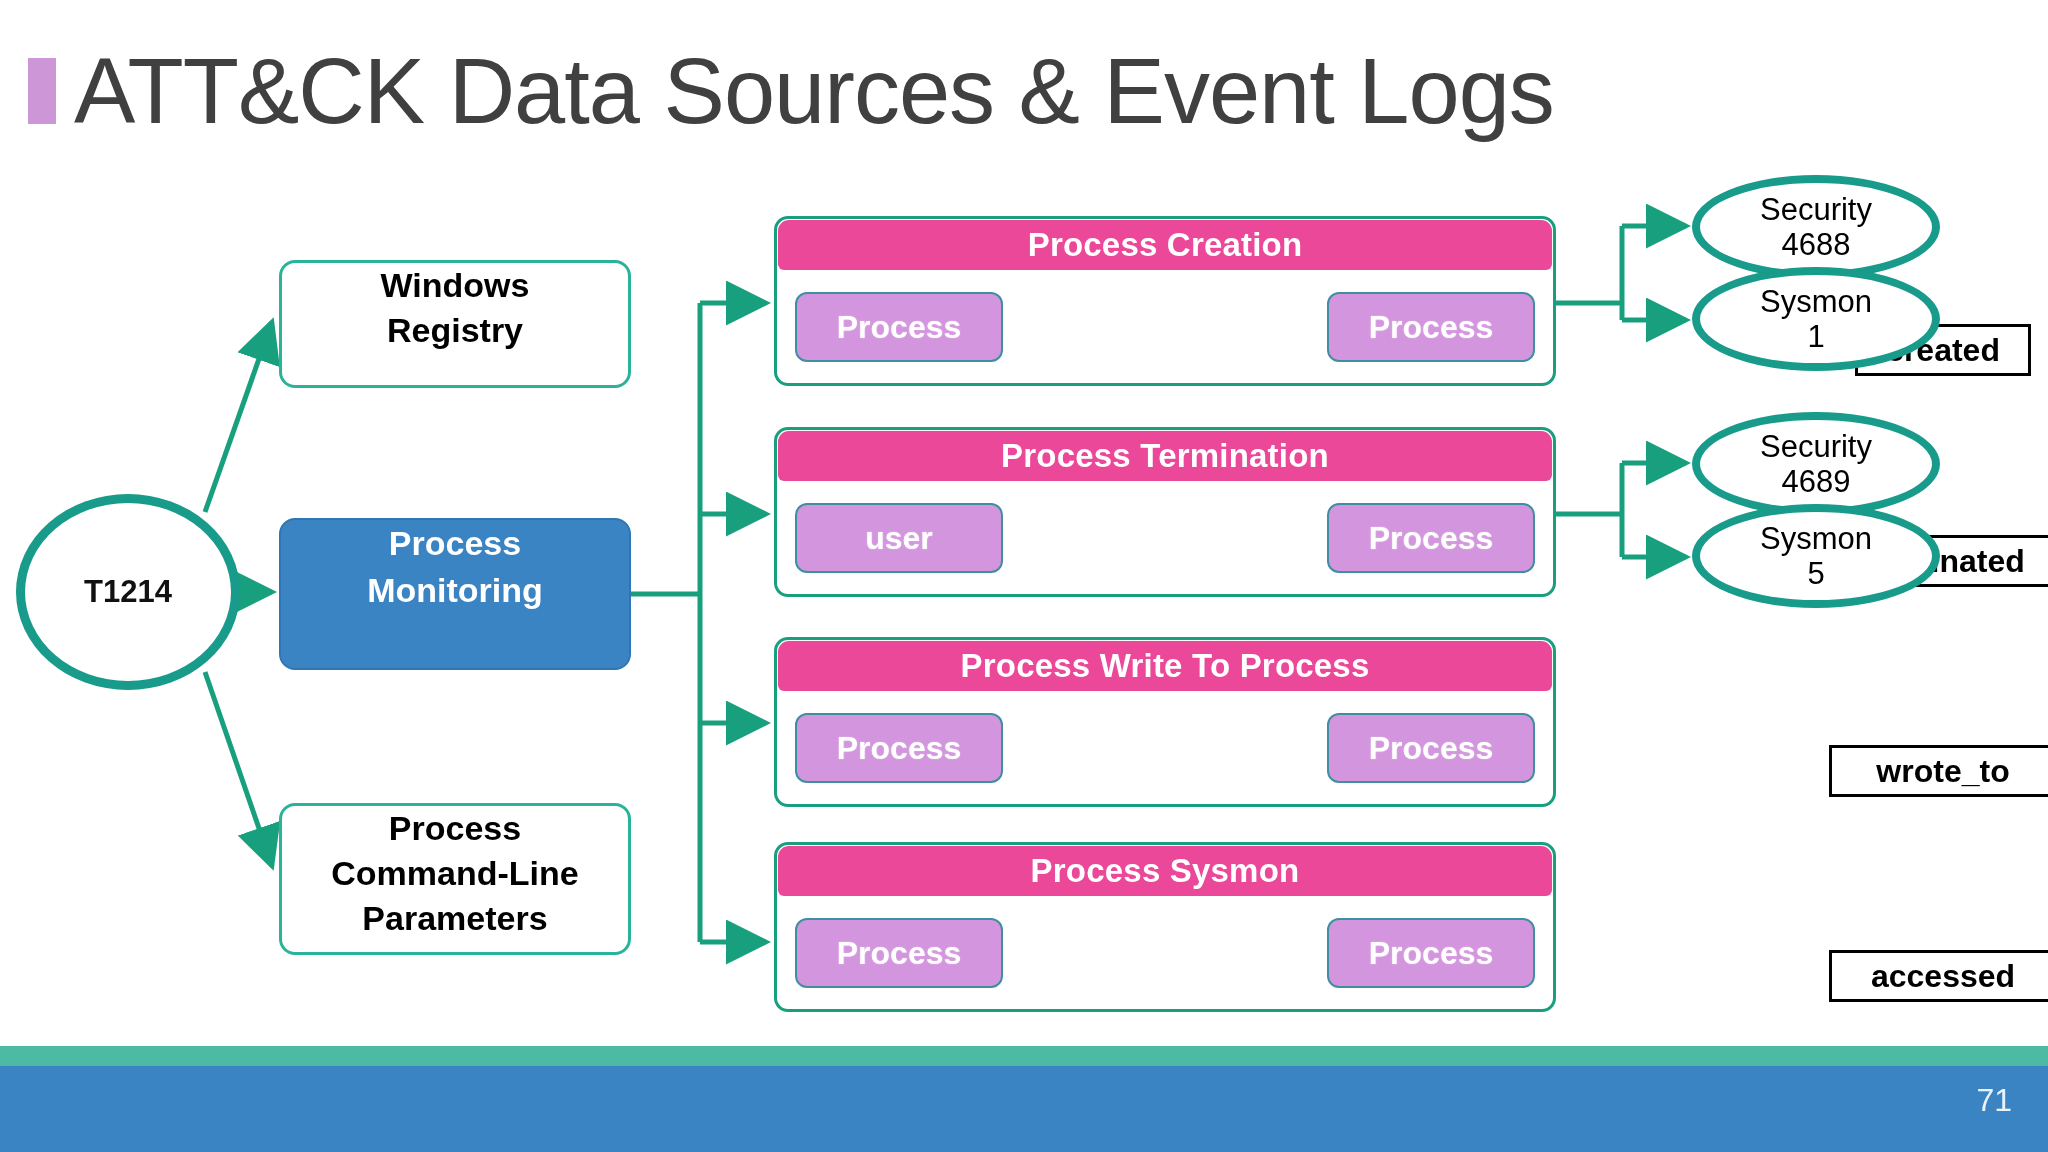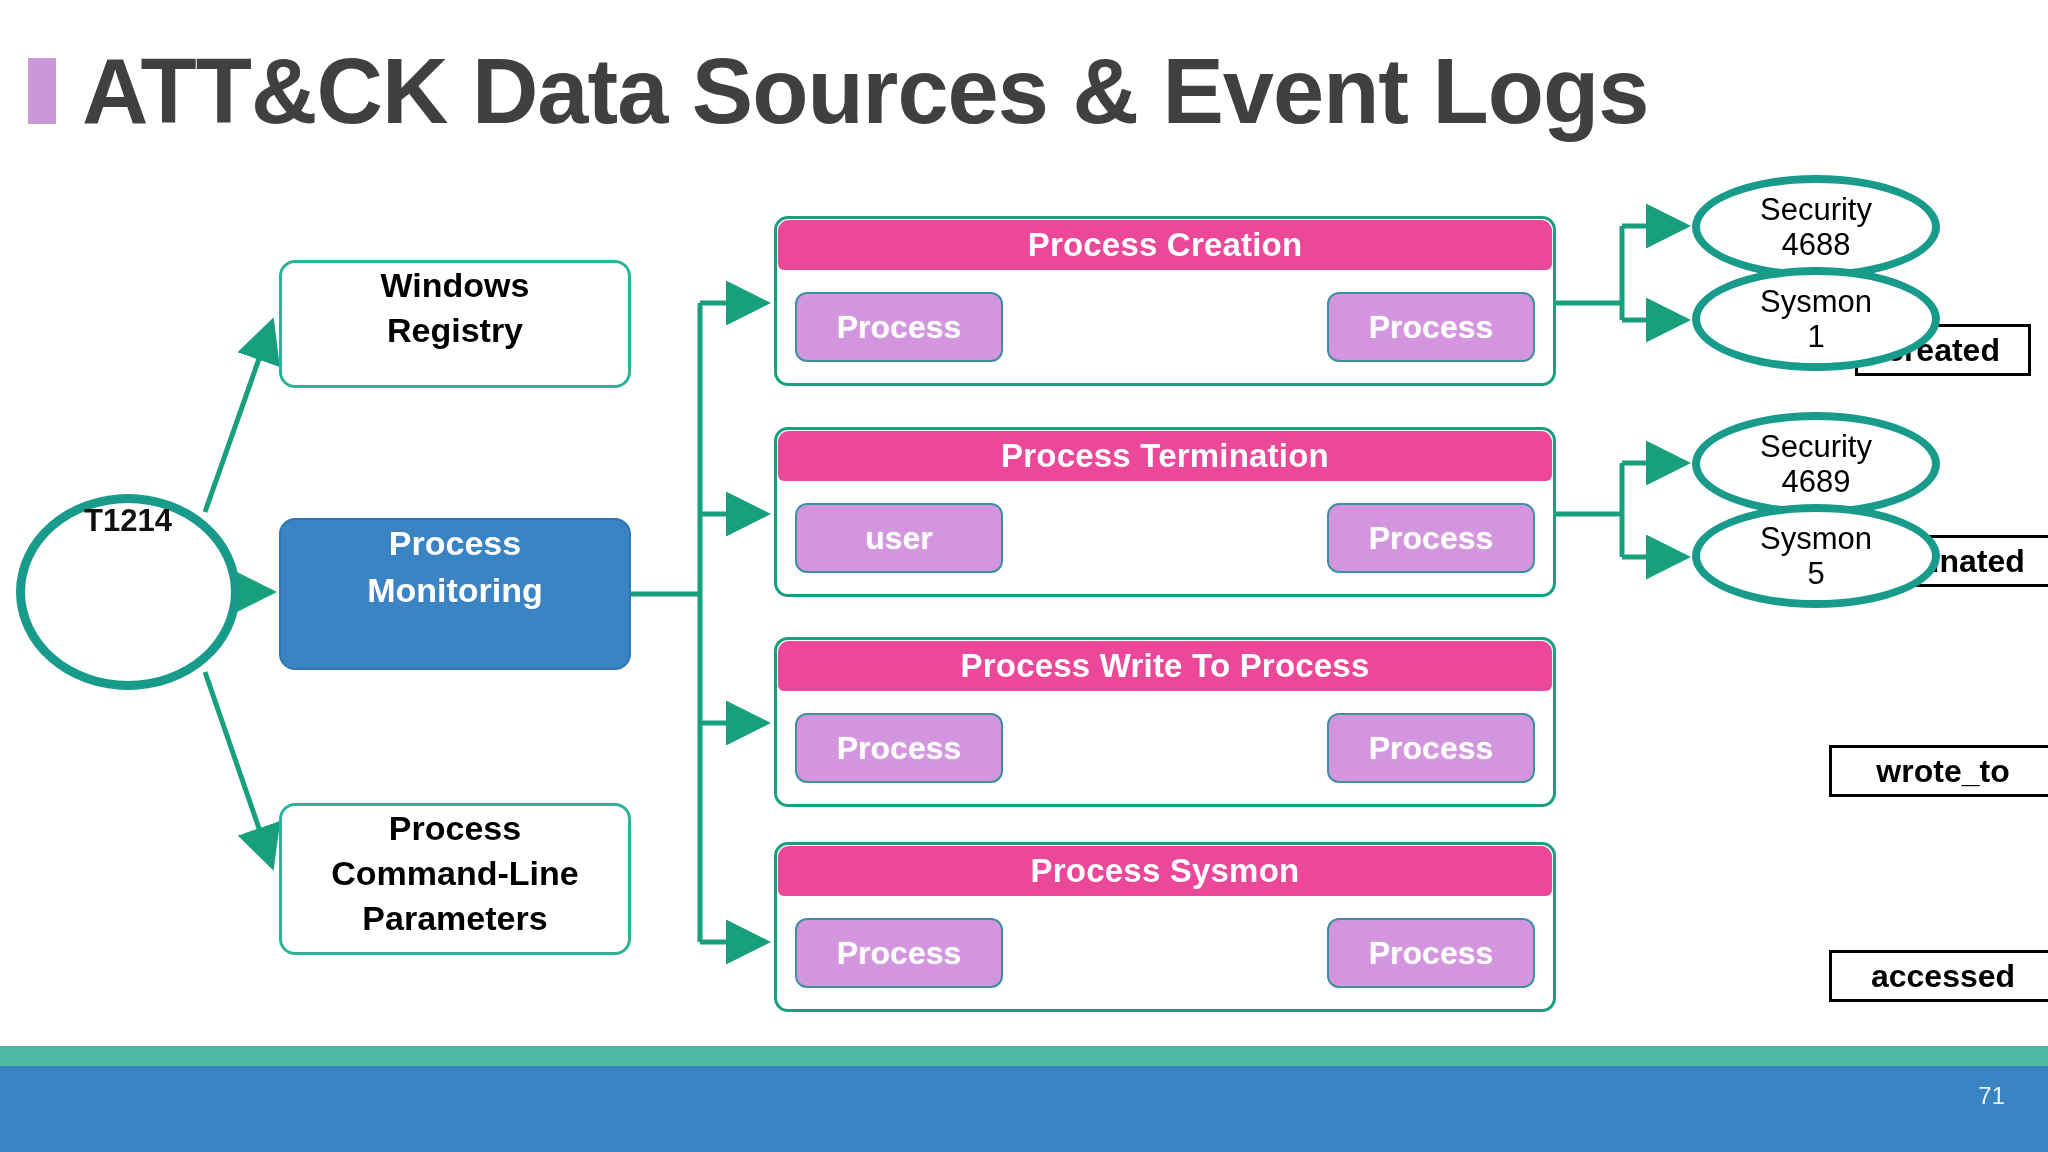--- a/index.html
+++ b/index.html
@@ -21,25 +21,25 @@
   #title-accent {
     position: absolute;
     left: 28px;
     top: 58px;
     width: 28px;
     height: 66px;
     background: #cc96d7;
   }
   #page-title {
     position: absolute;
-    left: 82px;
+    left: 74px;
     top: 36px;
     font-size: 92px;
     line-height: 110px;
-    font-weight: 700;
+    font-weight: 400;
     color: #404040;
     letter-spacing: -1px;
     white-space: nowrap;
   }
 
   
   #connectors {
     position: absolute;
     left: 0;
     top: 0;
@@ -53,21 +53,21 @@
     position: absolute;
     left: 16px;
     top: 494px;
     width: 224px;
     height: 196px;
     border: 9px solid #189b8a;
     border-radius: 50%;
     background: #ffffff;
     box-sizing: border-box;
     display: flex;
-    align-items: flex-start;
+    align-items: center;
     justify-content: center;
   }
   #root-node .rn-label {
     font-size: 31px;
     font-weight: bold;
     color: #111111;
   }
 
   
   .src-box {
@@ -223,23 +223,23 @@
   #footer-bar {
     position: absolute;
     left: 0;
     top: 1066px;
     width: 2048px;
     height: 86px;
     background: #3b84c4;
   }
   #page-number {
     position: absolute;
-    right: 43px;
+    right: 36px;
     top: 1082px;
-    font-size: 24px;
+    font-size: 32px;
     color: #e8f2fb;
     text-align: center;
   }
 </style>
 </head>
 <body>
 
 <div id="slide">
 
   <div id="title-accent"></div>

